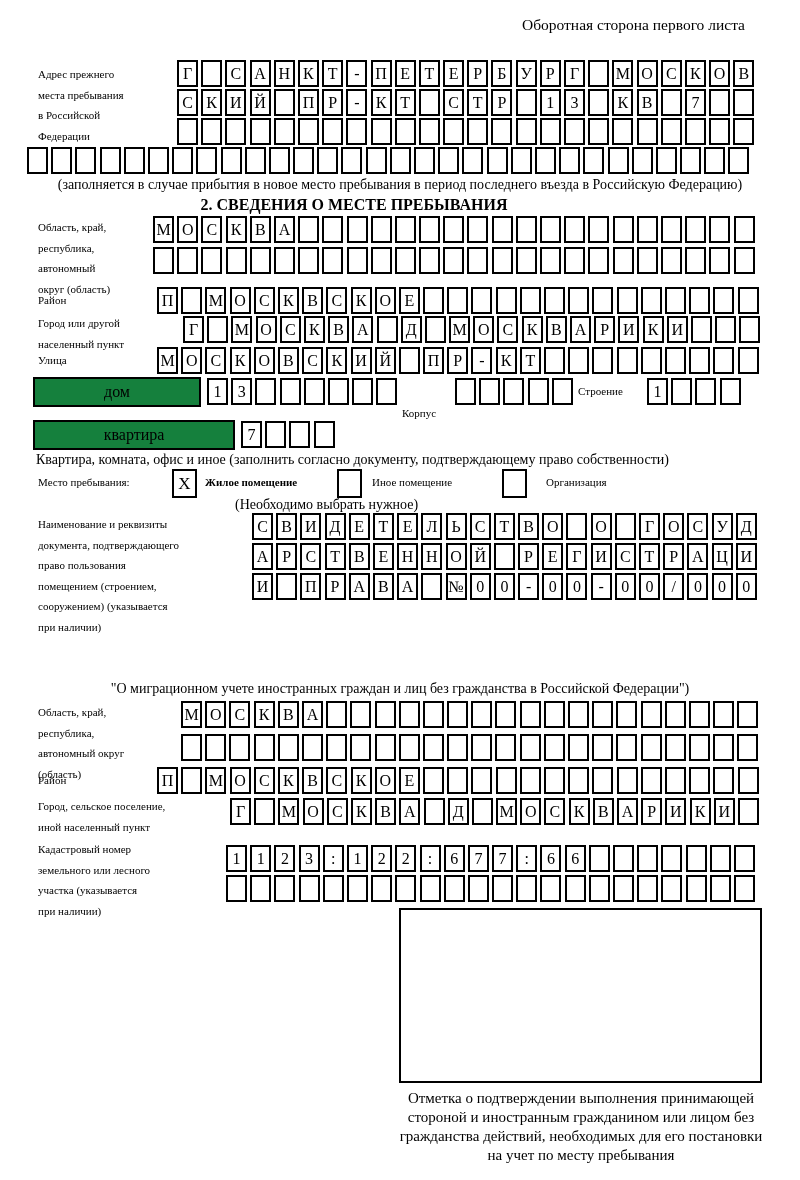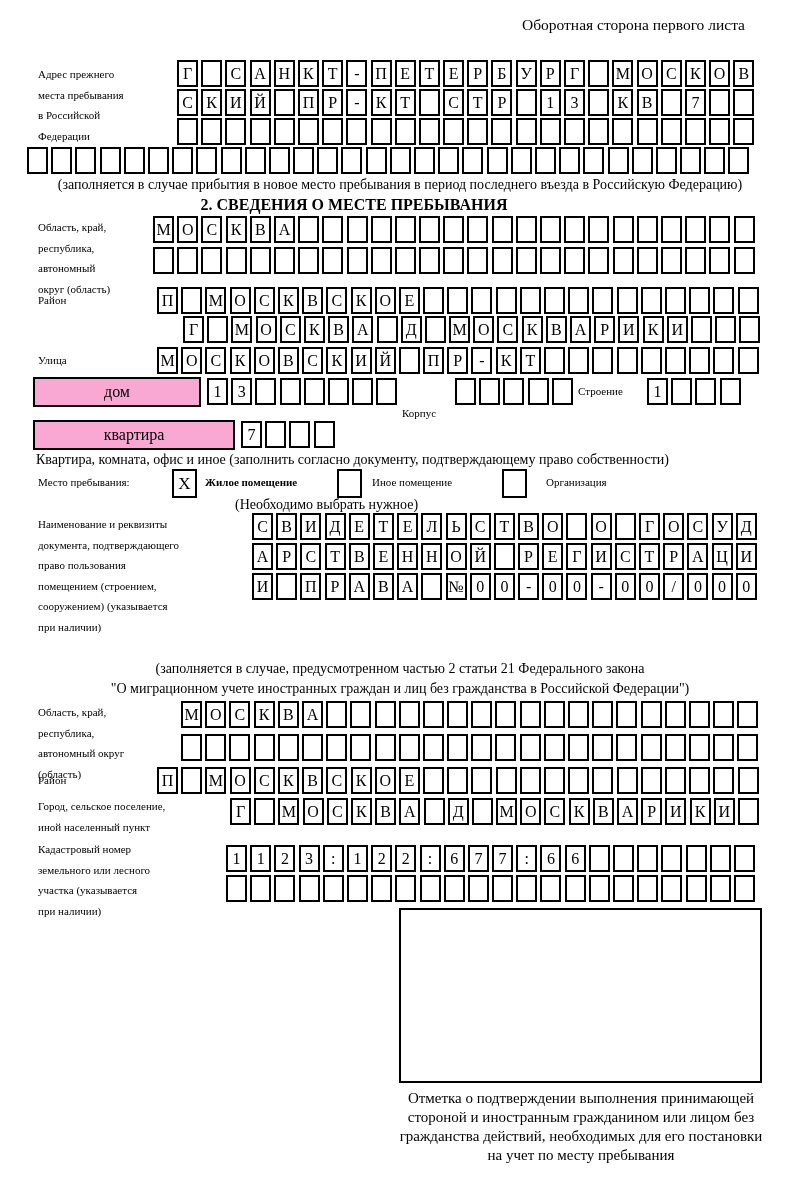--- a/index.html
+++ b/index.html
@@ -32,21 +32,21 @@
     font-size:16px; line-height:1;
     background:#fff;
   }
   .widebox {
     position:absolute;
     height:30px;
     border:2px solid #000;
     box-sizing:border-box;
     display:flex; align-items:center; justify-content:center;
     font-size:16px;
-    background:#f9a8d4;
+    background:#15803d;
   }
   .checkbox {
     position:absolute;
     width:25px; height:29px;
     border:2px solid #000;
     box-sizing:border-box;
     display:flex; align-items:center; justify-content:center;
     font-size:17px;
     background:#fff;
   }
@@ -284,20 +284,22 @@
       <span class="cell"></span>
       <span class="cell"></span>
       <span class="cell"></span>
       <span class="cell"></span>
       <span class="cell"></span>
       <span class="cell"></span>
       <span class="cell"></span>
       <span class="cell"></span>
     </div>
 
+  <div class="lbl" style="left:38px; top:313px;">Город или другой
+населенный пункт</div>
   <div class="cellrow" style="left:183px; top:316px;">
       <span class="cell">Г</span>
       <span class="cell"></span>
       <span class="cell">М</span>
       <span class="cell">О</span>
       <span class="cell">С</span>
       <span class="cell">К</span>
       <span class="cell">В</span>
       <span class="cell">А</span>
       <span class="cell"></span>
@@ -461,21 +463,20 @@
       <span class="cell">0</span>
       <span class="cell">-</span>
       <span class="cell">0</span>
       <span class="cell">0</span>
       <span class="cell">/</span>
       <span class="cell">0</span>
       <span class="cell">0</span>
       <span class="cell">0</span>
     </div>
 
-  <div class="center-note" style="top:661px;">(заполняется в случае, предусмотренном частью 2 статьи 21 Федерального закона</div>
   <div class="center-note" style="top:681px;">"О миграционном учете иностранных граждан и лиц без гражданства в Российской Федерации")</div>
 
   <div class="lbl" style="left:38px; top:702px;">Область, край,
 республика,
 автономный округ
 (область)</div>
   <div class="cellrow" style="left:181px; top:701px;">
       <span class="cell">М</span>
       <span class="cell">О</span>
       <span class="cell">С</span>

